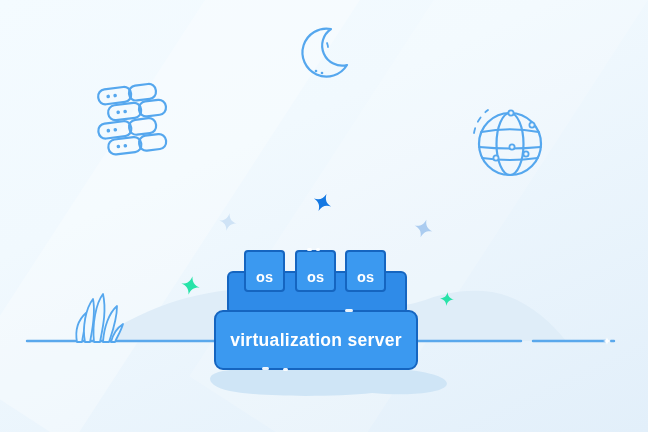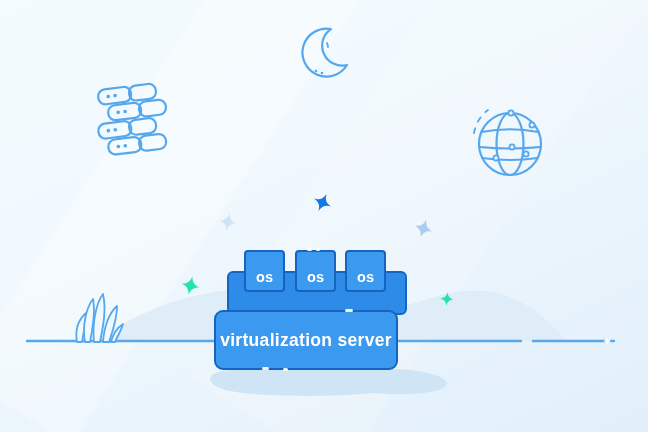--- a/index.html
+++ b/index.html
@@ -37,21 +37,21 @@
   .dot{fill:var(--icon_outline);stroke:none;}
   .grassf{fill:#f0f9fe;stroke:var(--icon_outline);stroke-width:1.8;stroke-linejoin:round;}
   .icon{position:absolute;z-index:2;}
   .sparkle{position:absolute;z-index:2;}
   .sparkle svg{display:block;}
   .platform{
     position:absolute;left:227px;top:271px;width:180px;height:44px;z-index:3;
     background:var(--platform_fill);border:2px solid var(--box_border);border-radius:6px;box-sizing:border-box;
   }
   .server{
-    position:absolute;left:214px;top:310px;width:184px;height:60px;z-index:4;
+    position:absolute;left:214px;top:310px;width:204px;height:60px;z-index:4;
     background:var(--box_fill);border:2.5px solid var(--box_border);border-radius:9px;box-sizing:border-box;
     display:flex;align-items:center;justify-content:center;
   }
   .server-label{color:var(--label_text);font-size:17.5px;font-weight:600;letter-spacing:.3px;}
   .os-box{
     position:absolute;top:250px;width:41px;height:42px;z-index:5;
     background:var(--box_fill);border:2px solid var(--box_border);border-radius:4px;box-sizing:border-box;
     display:flex;align-items:center;justify-content:center;
   }
   .os1{left:244px;} .os2{left:295px;} .os3{left:345px;}

